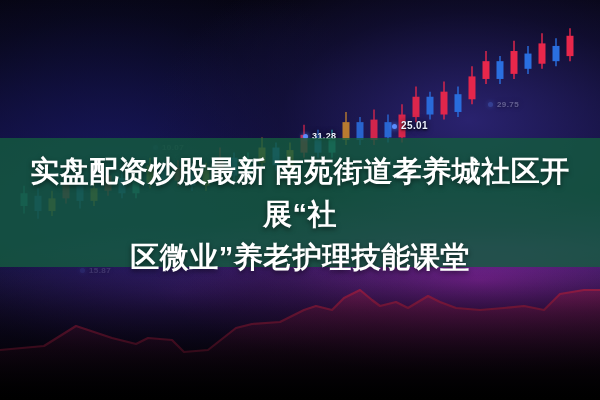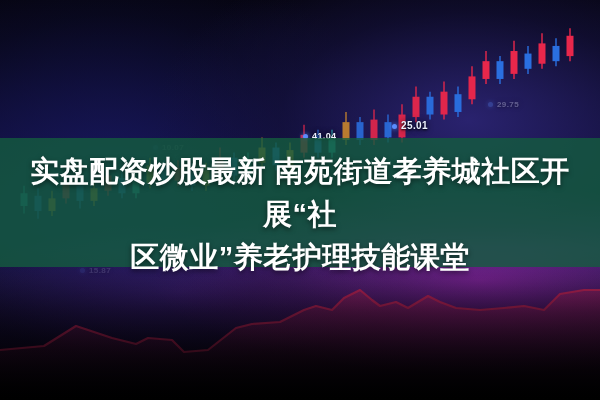--- a/index.html
+++ b/index.html
@@ -246,21 +246,21 @@
           <stop offset="100%" stop-color="#e0295f" stop-opacity="0"></stop>
         </linearGradient>
       </defs>
       <polygon points="0,400 0.0,350.0 44.0,346.0 76.0,326.0 112.0,338.0 136.0,344.0 148.0,338.0 172.0,340.0 184.0,352.0 208.0,350.0 236.0,328.0 252.0,324.0 280.0,322.0 304.0,310.0 316.0,306.0 332.0,310.0 344.0,298.0 360.0,290.0 372.0,300.0 380.0,306.0 396.0,302.0 408.0,308.0 428.0,296.0 440.0,302.0 456.0,308.0 480.0,310.0 504.0,308.0 524.0,306.0 544.0,310.0 560.0,294.0 584.0,290.0 600.0,290.0 600,400" fill="url(#lgfill)"></polygon>
       <polyline points="0.0,350.0 44.0,346.0 76.0,326.0 112.0,338.0 136.0,344.0 148.0,338.0 172.0,340.0 184.0,352.0 208.0,350.0 236.0,328.0 252.0,324.0 280.0,322.0 304.0,310.0 316.0,306.0 332.0,310.0 344.0,298.0 360.0,290.0 372.0,300.0 380.0,306.0 396.0,302.0 408.0,308.0 428.0,296.0 440.0,302.0 456.0,308.0 480.0,310.0 504.0,308.0 524.0,306.0 544.0,310.0 560.0,294.0 584.0,290.0 600.0,290.0" fill="none" stroke="#e0295f" stroke-width="2.2" stroke-linejoin="round" opacity="0.92"></polyline>
     </svg>
 
   <div class="layer bg-bottomfade"></div>
 
   <div id="tags">
-      <div class="ptag" style="left: 303px; top: 131px; font-size: 9px;"><span class="dot"></span><span>41.04</span></div>
+      <div class="ptag" style="left: 303px; top: 131px; font-size: 9px;"><span class="dot"></span><span>31.28</span></div>
       <div class="ptag" style="left: 392px; top: 120px; font-size: 10px;"><span class="dot"></span><span>25.01</span></div>
       <div class="ptag dim" style="left: 488px; top: 100px; font-size: 8px;"><span class="dot"></span><span>29.75</span></div>
       <div class="ptag dim3" style="left: 153px; top: 143px; font-size: 8px;"><span class="dot"></span><span>10.07</span></div>
       <div class="ptag dim" style="left: 255px; top: 249px; font-size: 10px;"><span class="dot"></span><span>18.75</span></div>
       <div class="ptag dim3" style="left: 80px; top: 266px; font-size: 8px;"><span class="dot"></span><span>15.87</span></div>
     </div>
 
   <div class="band" id="band-main"></div>
 
   <div id="title">

